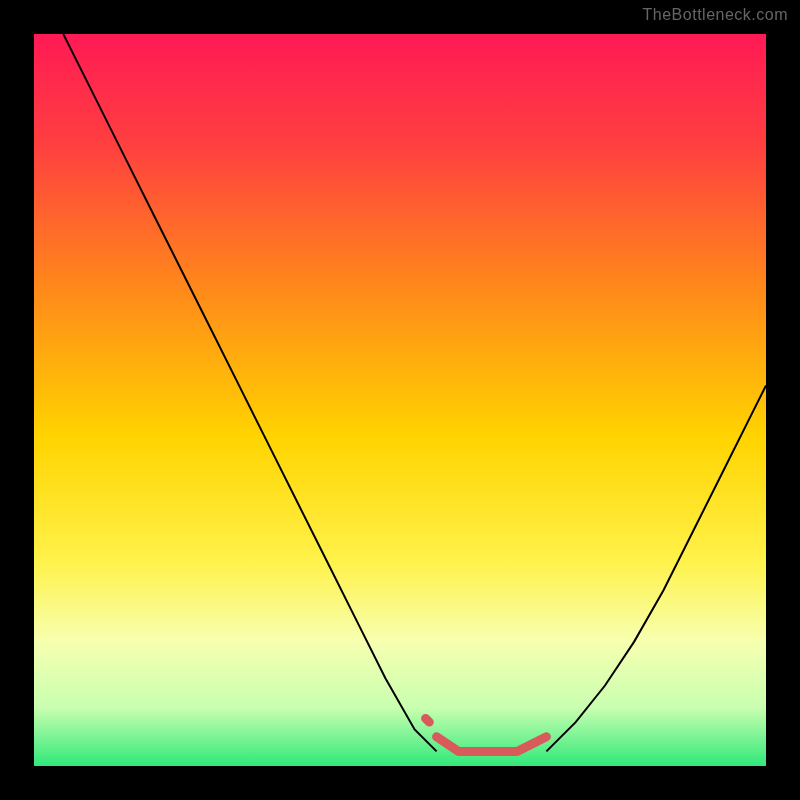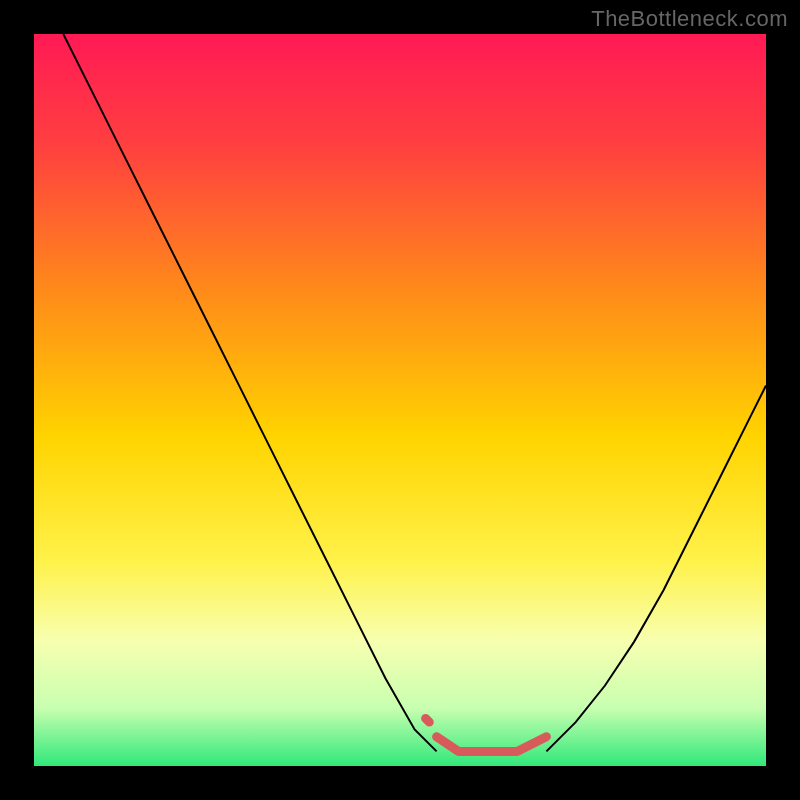--- a/index.html
+++ b/index.html
@@ -9,21 +9,21 @@
     height: 800px;
     background: #000;
     position: relative;
     font-family: Arial, Helvetica, sans-serif;
   }
   .watermark {
     position: absolute;
     top: 6px;
     right: 12px;
     color: #666;
-    font-size: 22px;
+    font-size: 16px;
     font-weight: normal;
     letter-spacing: 0.5px;
     z-index: 10;
   }
   .plot-wrap {
     position: absolute;
     left: 34px;
     top: 34px;
     width: 732px;
     height: 732px;

